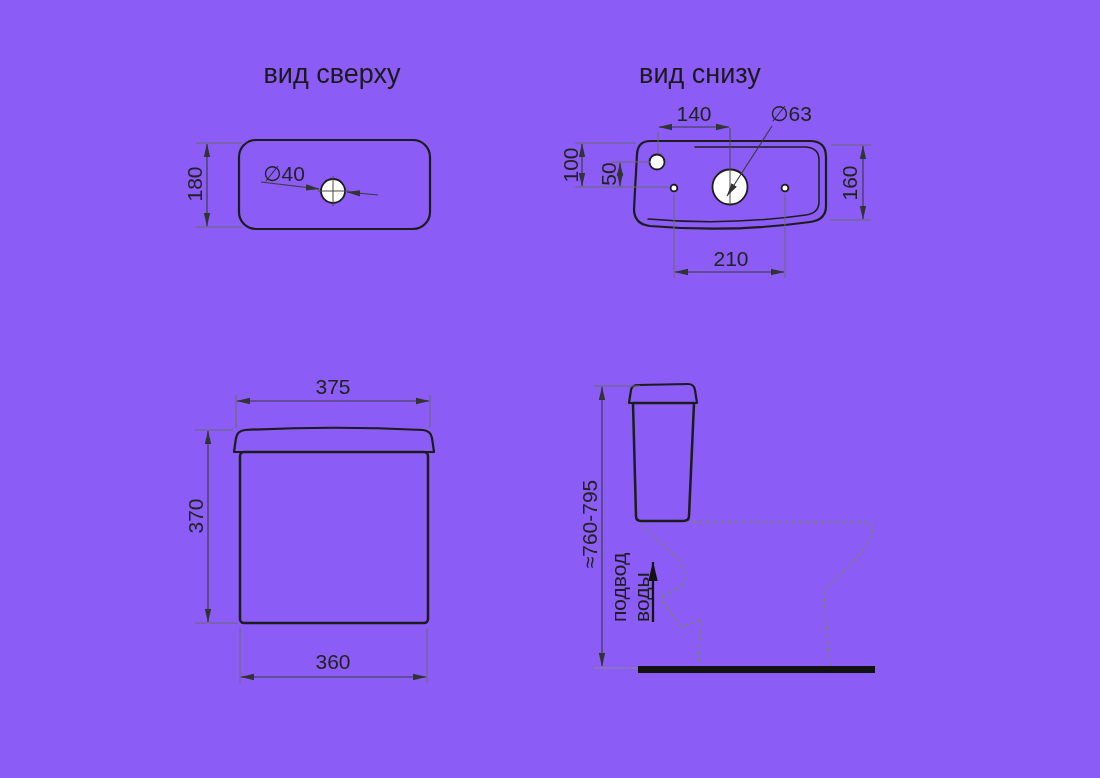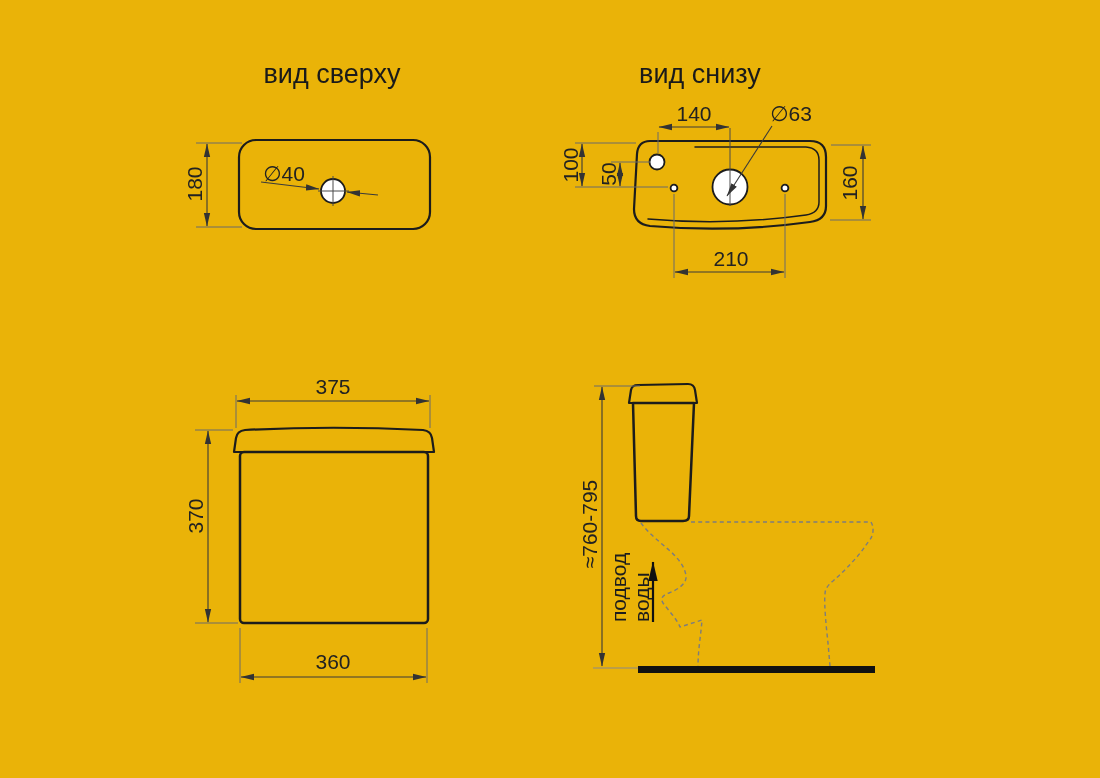--- a/index.html
+++ b/index.html
@@ -1,17 +1,17 @@
 <!DOCTYPE html>
 <html><head>
 <meta charset="utf-8">
 <style>
   html,body{margin:0;padding:0;background:#fff;}
   .canvas{
-    position:relative;width:1100px;height:778px;background:#eab308;overflow:hidden;
+    position:relative;width:1100px;height:778px;background:#8b5cf6;overflow:hidden;
     font-family:"Liberation Sans","DejaVu Sans",sans-serif;
   }
   svg{position:absolute;left:0;top:0;}
   .outline{fill:none;stroke:#1c1c1c;stroke-width:2.2;stroke-linejoin:round;stroke-linecap:round;}
   .outline-heavy{fill:none;stroke:#1c1c1c;stroke-width:2.5;stroke-linejoin:round;}
   .inner{fill:none;stroke:#1c1c1c;stroke-width:1.5;stroke-linecap:round;}
   .hole{fill:#ffffff;stroke:#1c1c1c;stroke-width:1.8;}
   .dim{stroke:#3a3a3a;stroke-width:1.1;fill:none;}
   .ext{stroke:#6a6a6a;stroke-width:1;fill:none;}
   .center{stroke:#4a4a4a;stroke-width:1;fill:none;}

